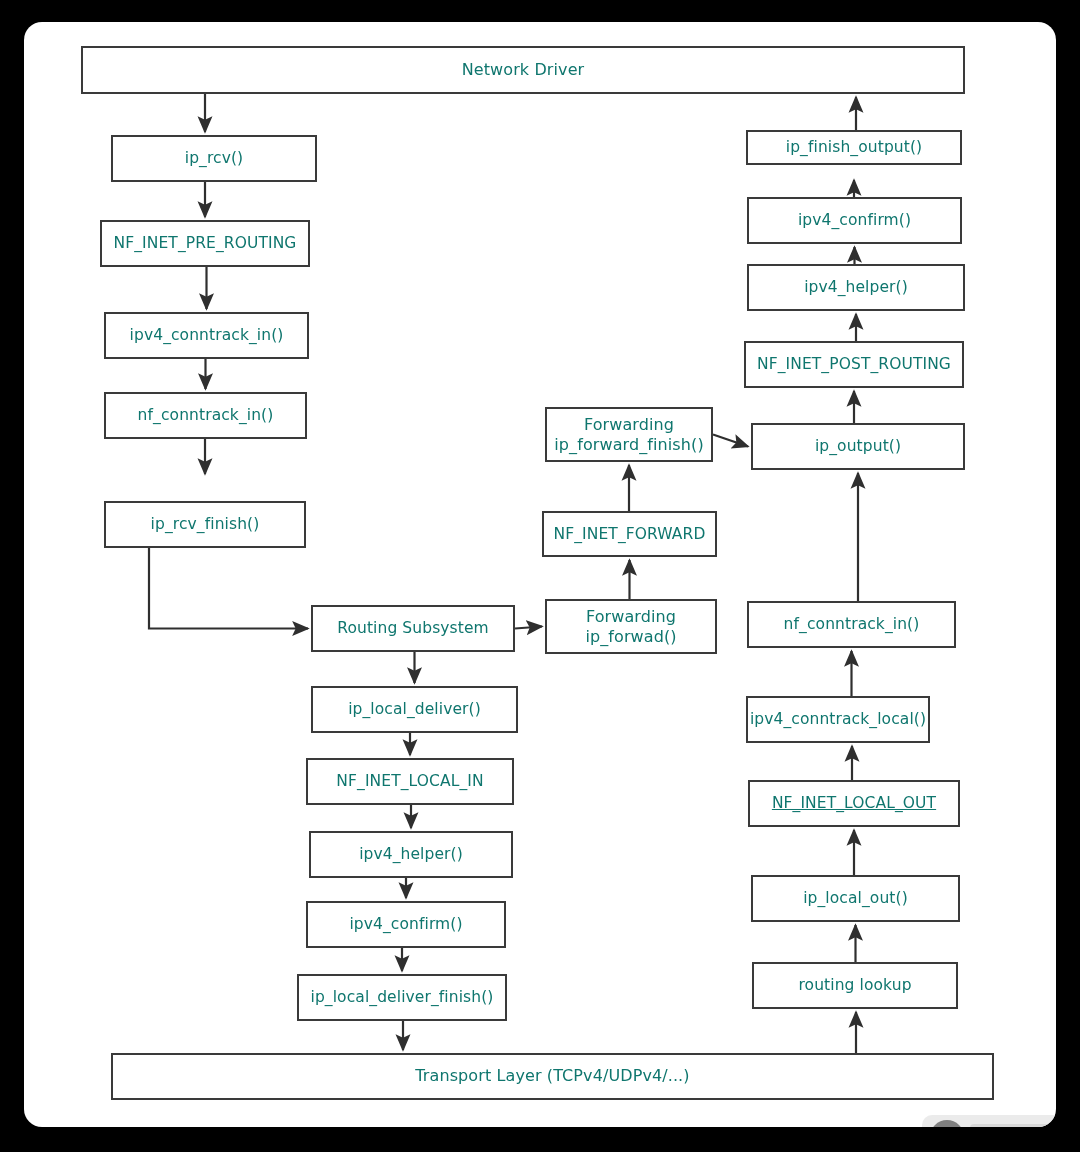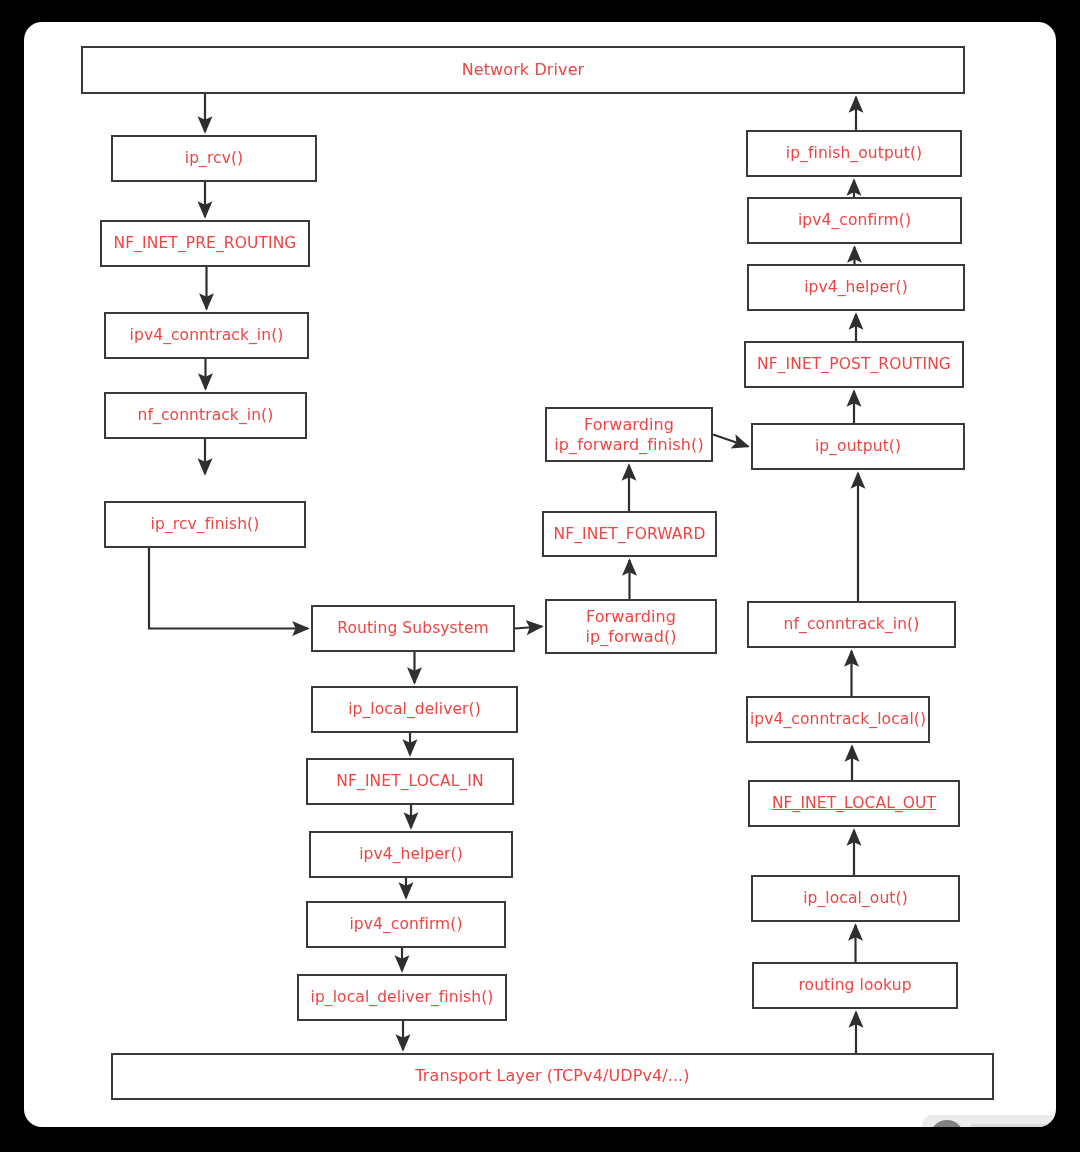--- a/index.html
+++ b/index.html
@@ -37,21 +37,21 @@
   }
   .node {
     position: absolute;
     box-sizing: border-box;
     background: #ffffff;
     border: 2px solid #3a3a3a;
     display: flex;
     align-items: center;
     justify-content: center;
     text-align: center;
-    color: #ef4444;
+    color: #0f766e;
     font-size: 15.5px;
     line-height: 1.18;
     white-space: pre-line;
     letter-spacing: 0.1px;
   }
   .node.wide {
     font-size: 16px;
   }
   .node.two-line {
     font-size: 16px;
@@ -156,21 +156,21 @@
         <div class="node" style="left: 287px; top: 664px; width: 207px; height: 47px; border-color: rgb(58, 58, 58);">ip_local_deliver()</div>
         <div class="node" style="left: 282px; top: 736px; width: 208px; height: 47px; border-color: rgb(58, 58, 58);">NF_INET_LOCAL_IN</div>
         <div class="node" style="left: 285px; top: 809px; width: 204px; height: 47px; border-color: rgb(58, 58, 58);">ipv4_helper()</div>
         <div class="node" style="left: 282px; top: 879px; width: 200px; height: 47px; border-color: rgb(58, 58, 58);">ipv4_confirm()</div>
         <div class="node" style="left: 273px; top: 952px; width: 210px; height: 47px; border-color: rgb(58, 58, 58);">ip_local_deliver_finish()</div>
         <div class="node two-line" style="left: 521px; top: 385px; width: 168px; height: 55px; border-color: rgb(58, 58, 58);">Forwarding
 ip_forward_finish()</div>
         <div class="node" style="left: 518px; top: 489px; width: 175px; height: 46px; border-color: rgb(58, 58, 58);">NF_INET_FORWARD</div>
         <div class="node two-line" style="left: 521px; top: 577px; width: 172px; height: 55px; border-color: rgb(58, 58, 58);">Forwarding
 ip_forwad()</div>
-        <div class="node" style="left: 722px; top: 108px; width: 216px; height: 47px; border-color: rgb(58, 58, 58);">ip_finish_output()</div>
+        <div class="node" style="left: 722px; top: 108px; width: 216px; height: 35px; border-color: rgb(58, 58, 58);">ip_finish_output()</div>
         <div class="node" style="left: 723px; top: 175px; width: 215px; height: 47px; border-color: rgb(58, 58, 58);">ipv4_confirm()</div>
         <div class="node" style="left: 723px; top: 242px; width: 218px; height: 47px; border-color: rgb(58, 58, 58);">ipv4_helper()</div>
         <div class="node" style="left: 720px; top: 319px; width: 220px; height: 47px; border-color: rgb(58, 58, 58);">NF_INET_POST_ROUTING</div>
         <div class="node" style="left: 727px; top: 401px; width: 214px; height: 47px; border-color: rgb(58, 58, 58);">ip_output()</div>
         <div class="node" style="left: 723px; top: 579px; width: 209px; height: 47px; border-color: rgb(58, 58, 58);">nf_conntrack_in()</div>
         <div class="node" style="left: 722px; top: 674px; width: 184px; height: 47px; border-color: rgb(58, 58, 58);">ipv4_conntrack_local()</div>
         <div class="node" style="left: 724px; top: 758px; width: 212px; height: 47px; border-color: rgb(58, 58, 58); text-decoration: underline;">NF_INET_LOCAL_OUT</div>
         <div class="node" style="left: 727px; top: 853px; width: 209px; height: 47px; border-color: rgb(58, 58, 58);">ip_local_out()</div>
         <div class="node" style="left: 728px; top: 940px; width: 206px; height: 47px; border-color: rgb(58, 58, 58);">routing lookup</div>
         <div class="node wide" style="left: 87px; top: 1031px; width: 883px; height: 47px; border-color: rgb(58, 58, 58);">Transport Layer (TCPv4/UDPv4/...)</div>

